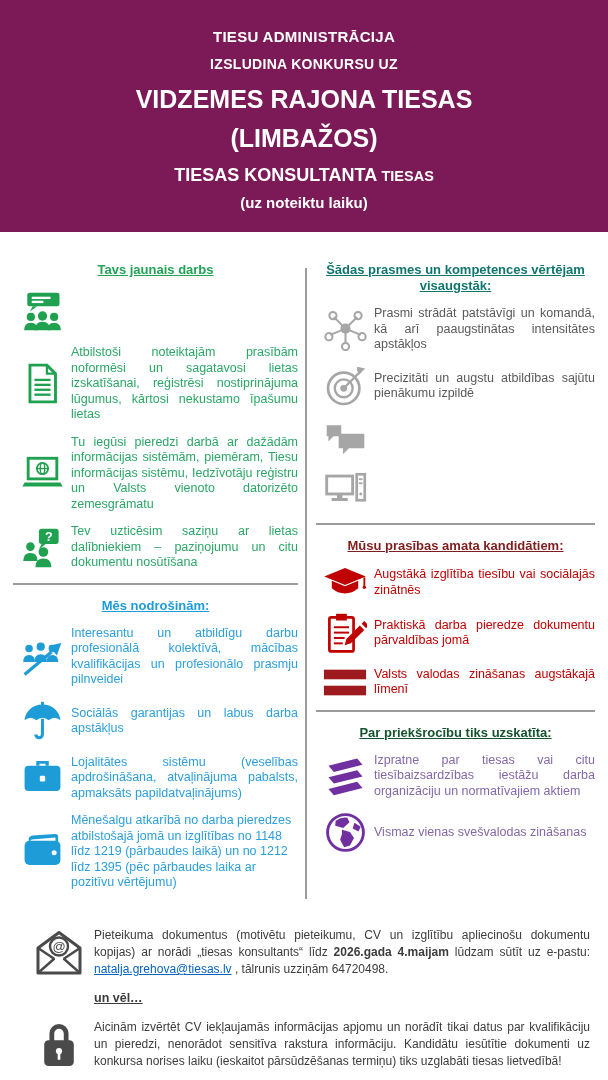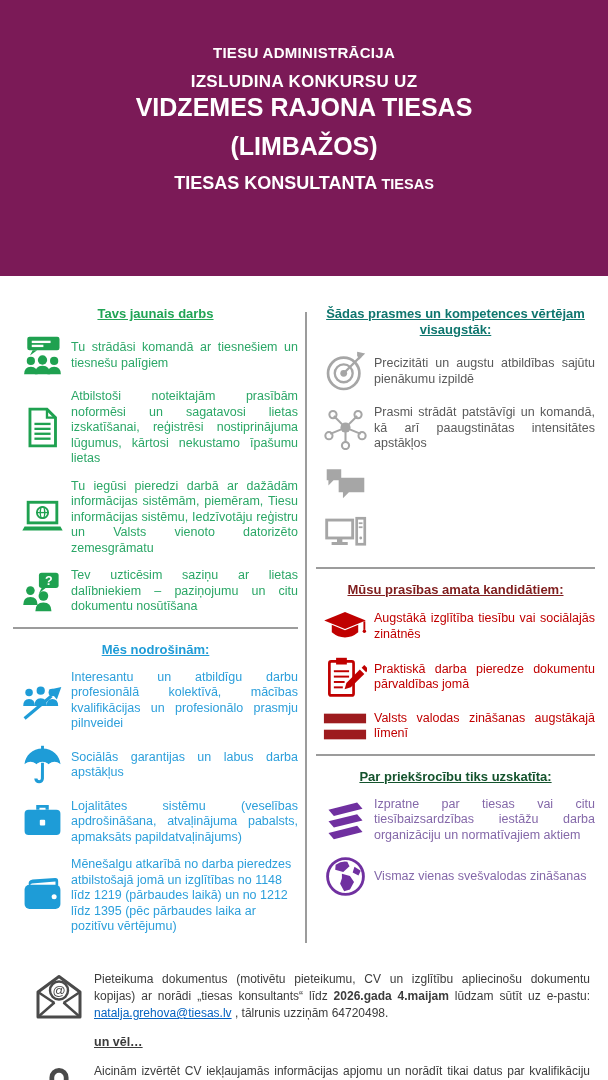--- a/index.html
+++ b/index.html
@@ -1,24 +1,24 @@
 <!DOCTYPE html>
 <html><head>
 <meta charset="utf-8">
 <style>
   *{margin:0;padding:0;box-sizing:border-box}
   html,body{background:#fff}
   body{width:608px;font-family:"Liberation Sans",sans-serif;-webkit-font-smoothing:antialiased}
   .page{width:608px;height:1080px;background:#ffffff;overflow:hidden;position:relative}
 
   
-  .hero{height:276px;background:#7B1A57;color:#fff;text-align:center;padding-top:44px}
+  .hero{height:232px;background:#7B1A57;color:#fff;text-align:center;padding-top:28px}
   .hero div{font-weight:bold}
   .hero .l1{font-size:15px;letter-spacing:.3px;margin-bottom:11px}
-  .hero .l2{font-size:17px;letter-spacing:.3px;margin-bottom:1px}
+  .hero .l2{font-size:14px;letter-spacing:.3px;margin-bottom:13px}
   .hero .l3{font-size:25px;margin-bottom:10px}
   .hero .l4{font-size:25px;margin-bottom:12px}
   .hero .l5{font-size:18px;margin-bottom:8px}
   .hero .l5 .sm{font-size:14.5px}
   .hero .l6{font-size:15px}
 
   
   .columns{display:flex;align-items:stretch;padding:30px 13px 0 13px}
   .col-left{width:292px;padding-right:7px}
   .vline{width:2px;background:#9C9C9C;margin-top:6px;margin-bottom:4px}
@@ -75,20 +75,21 @@
 
   <header class="hero">
     <div class="l1">TIESU ADMINISTRĀCIJA</div>
     <div class="l2">IZSLUDINA KONKURSU UZ</div>
     <div class="l3">VIDZEMES RAJONA TIESAS</div>
     <div class="l4">(LIMBAŽOS)</div>
     <div class="l5">
       <span>TIESAS KONSULTANTA</span>
       <span class="sm">TIESAS</span>
     </div>
+    <div class="l6">(uz noteiktu laiku)</div>
   </header>
 
   <div class="columns">
 
     <div class="col-left">
 
       <section class="jobs">
         <h3 class="sec-title">Tavs jaunais darbs</h3>
 
         <div class="row">
@@ -99,21 +100,20 @@
                 <rect x="12" y="12" width="13" height="2.6" fill="#fff"></rect>
                 <path d="M13 18 l-3 6 8-6 z"></path>
                 <circle cx="11" cy="30" r="4.6"></circle>
                 <path d="M3.5 45 q0-8.5 7.5-8.5 t7.5 8.5 z"></path>
                 <circle cx="24" cy="29" r="5.2"></circle>
                 <path d="M15.5 45 q0-9.5 8.5-9.5 t8.5 9.5 z"></path>
                 <circle cx="37" cy="30" r="4.6"></circle>
                 <path d="M29.5 45 q0-8.5 7.5-8.5 t7.5 8.5 z"></path>
               </svg>
           </span>
-          <p class="itext">Tu strādāsi komandā ar tiesnešiem un tiesnešu palīgiem</p>
         </div>
 
         <div class="row">
           <span class="icell">
             <svg viewBox="0 0 48 48" fill="none" stroke="currentColor">
                 <path d="M10 3.5 h19 l9.5 9.5 v31.5 h-28.5 z" stroke-width="3.2"></path>
                 <path d="M29 3.5 v9.5 h9.5" stroke-width="2.6"></path>
                 <g stroke-width="2.6">
                   <line x1="15" y1="20" x2="33" y2="20"></line>
                   <line x1="15" y1="25.5" x2="33" y2="25.5"></line>
@@ -209,33 +209,20 @@
         </div>
       </section>
     </div>
 
     <div class="vline"></div>
 
     <div class="col-right">
 
       <section class="skills">
         <h3 class="sec-title">Šādas prasmes un kompetences vērtējam visaugstāk:</h3>
-
-        <div class="row">
-          <span class="icell">
-            <svg viewBox="0 0 48 48" fill="none" stroke="currentColor">
-                <circle cx="22" cy="26" r="17.5" stroke-width="3"></circle>
-                <circle cx="22" cy="26" r="10" stroke-width="2.6"></circle>
-                <circle cx="22" cy="26" r="3.8" fill="currentColor" stroke="none"></circle>
-                <line x1="22" y1="26" x2="41" y2="7" stroke-width="2.6"></line>
-                <path d="M37 2 l9 2 -7 7 -2-5 z" fill="currentColor" stroke="none"></path>
-              </svg>
-          </span>
-          <p class="itext">Precizitāti un augstu atbildības sajūtu pienākumu izpildē</p>
-        </div>
 
         <div class="row">
           <span class="icell">
             <svg viewBox="0 0 48 48" fill="none" stroke="currentColor" stroke-width="2.3">
                 <line x1="24" y1="23" x2="11" y2="10"></line>
                 <line x1="24" y1="23" x2="37" y2="10"></line>
                 <line x1="24" y1="23" x2="7" y2="30"></line>
                 <line x1="24" y1="23" x2="41" y2="30"></line>
                 <line x1="24" y1="23" x2="24" y2="40"></line>
                 <circle cx="24" cy="23" r="5.6" fill="currentColor" stroke="none"></circle>
@@ -244,20 +231,33 @@
                 <circle cx="5.5" cy="32" r="4"></circle>
                 <circle cx="42.5" cy="32" r="4"></circle>
                 <circle cx="24" cy="43" r="4"></circle>
               </svg>
           </span>
           <p class="itext">Prasmi strādāt patstāvīgi un komandā, kā arī paaugstinātas intensitātes apstākļos</p>
         </div>
 
         <div class="row">
           <span class="icell">
+            <svg viewBox="0 0 48 48" fill="none" stroke="currentColor">
+                <circle cx="22" cy="26" r="17.5" stroke-width="3"></circle>
+                <circle cx="22" cy="26" r="10" stroke-width="2.6"></circle>
+                <circle cx="22" cy="26" r="3.8" fill="currentColor" stroke="none"></circle>
+                <line x1="22" y1="26" x2="41" y2="7" stroke-width="2.6"></line>
+                <path d="M37 2 l9 2 -7 7 -2-5 z" fill="currentColor" stroke="none"></path>
+              </svg>
+          </span>
+          <p class="itext">Precizitāti un augstu atbildības sajūtu pienākumu izpildē</p>
+        </div>
+
+        <div class="row">
+          <span class="icell">
             <svg class="i-chat" viewBox="0 0 48 42" fill="currentColor">
                 <path d="M2 6 h17 v13 h-9 l-6 6 v-6 h-2 z"></path>
                 <path d="M16 16 h30 v17 h-18 l-7 7 v-7 h-5 z"></path>
               </svg>
           </span>
         </div>
 
         <div class="row">
           <span class="icell">
             <svg viewBox="0 0 48 48" fill="none" stroke="currentColor">

